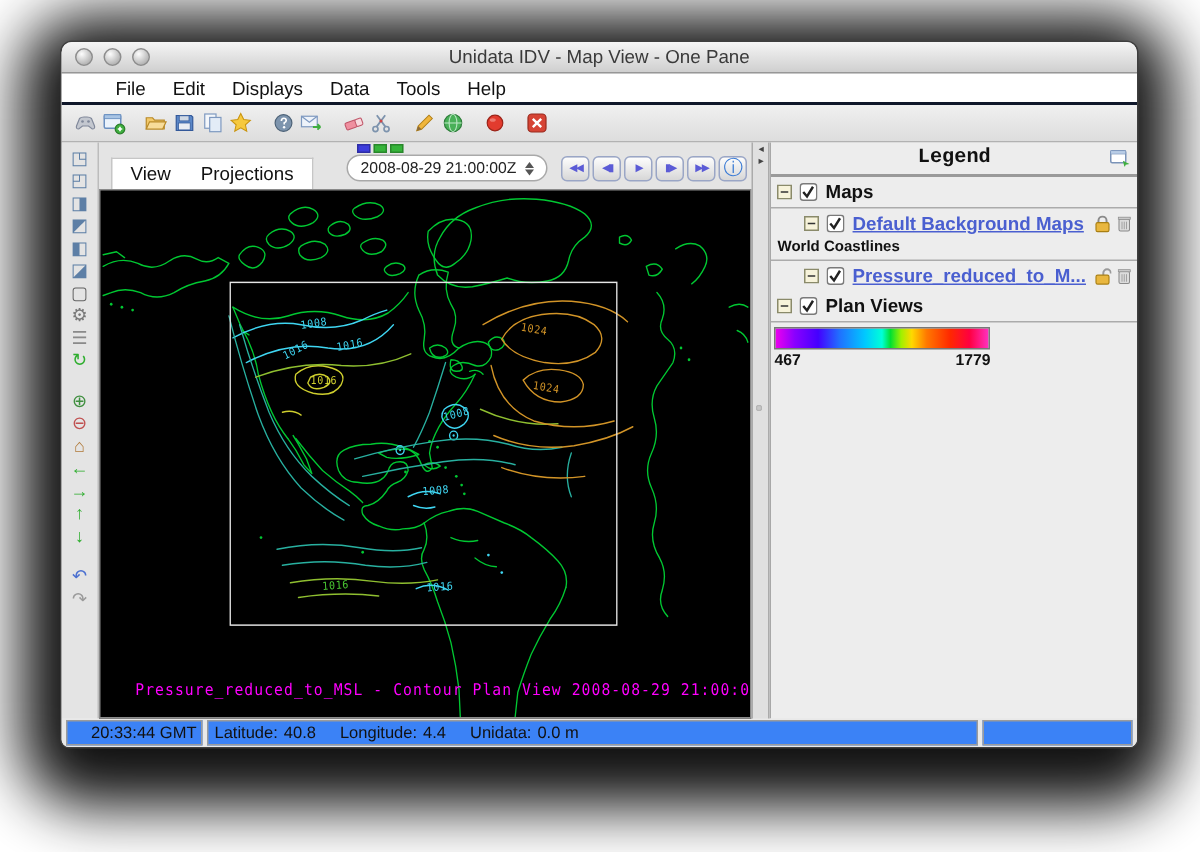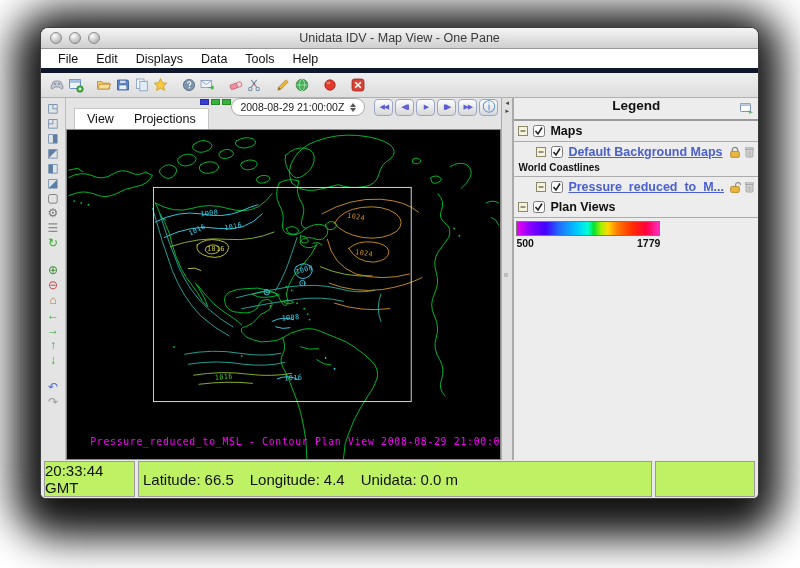--- a/index.html
+++ b/index.html
@@ -20,41 +20,41 @@
   .titlebar{
     height:20px;flex:0 0 20px;background:linear-gradient(#f5f5f5,#cfcfcf);
     border-bottom:1px solid #979797;position:relative;display:flex;align-items:center;justify-content:center;
   }
   .titlebar .title{font-size:12.5px;color:#3a3a3a;}
   .lights{position:absolute;left:9px;top:4px;display:flex;gap:7px;}
   .light{width:12px;height:12px;border-radius:50%;
     background:radial-gradient(circle at 35% 30%,#fdfdfd,#b9b9b9 70%,#a5a5a5);
     border:1px solid #8d8d8d;box-sizing:border-box;}
   
-  .menubar{height:19px;flex:0 0 19px;background:#fff;border-bottom:5px solid #0f172a;
-    display:flex;align-items:center;padding-left:8px;text-align:center;}
+  .menubar{height:19px;flex:0 0 19px;background:#fff;border-bottom:2px solid #0f172a;
+    display:flex;align-items:center;padding-left:27px;text-align:center;}
   .menubar span{font-size:12.5px;color:#111;padding:0 9px;}
   
   .toolbar{height:24px;flex:0 0 24px;background:linear-gradient(#f0f0f0,#dddddd);
     border-bottom:1px solid #b2b2b2;display:flex;align-items:center;padding-left:6px;}
   .tb-btn{width:19px;height:18px;display:inline-flex;align-items:center;justify-content:center;}
   .tb-gap{width:9px;}
   
   .content{flex:1;display:flex;min-height:0;}
   .left-rail{flex:0 0 24px;background:#e4e4e4;border-right:1px solid #bcbcbc;
     display:flex;flex-direction:column;align-items:center;padding-top:3px;}
   .left-rail span{font-size:12px;line-height:15px;height:15px;width:20px;text-align:center;cursor:default;}
   .rail-gap{height:12px;flex:0 0 12px;}
   
   .map-panel{flex:1;display:flex;flex-direction:column;background:#e4e4e4;min-width:0;}
   .map-header{flex:0 0 31px;position:relative;}
   .tabs{position:absolute;left:8px;bottom:0;background:#fff;border:1px solid #c6c6c6;border-bottom:none;
     display:flex;padding:3px 2px;}
   .tabs span{font-size:12.5px;color:#111;padding:0 10px;}
-  .time-group{position:absolute;right:3px;top:0;display:flex;flex-direction:row;}
+  .time-group{position:absolute;right:3px;top:0;display:flex;flex-direction:column;}
   .squares{display:flex;gap:2px;margin:1px 0 1px 7px;}
   .squares span{width:9px;height:6px;display:inline-block;border:1px solid rgba(0,0,0,.25);box-sizing:border-box;}
   .trow{display:flex;align-items:center;}
   .combo{width:132px;height:16px;background:#fff;border:1px solid #a9a9a9;border-radius:9px;
     display:flex;align-items:center;justify-content:center;gap:6px;font-size:10.5px;color:#222;}
   .stepper{display:inline-flex;flex-direction:column;gap:1px;}
   .stepper i{width:0;height:0;border-left:3px solid transparent;border-right:3px solid transparent;}
   .stepper .up{border-bottom:4px solid #555;}
   .stepper .dn{border-top:4px solid #555;}
   .navs{display:flex;gap:2px;margin-left:9px;align-items:center;}
@@ -67,36 +67,36 @@
   #contour-labels text{font-family:"DejaVu Sans Mono",monospace;font-size:7.5px;letter-spacing:.5px;}
   .map-caption{font-family:"DejaVu Sans Mono",monospace;font-size:11px;letter-spacing:.8px;}
   
   .splitter{flex:0 0 10px;background:#e0e0e0;border-left:1px solid #ababab;border-right:1px solid #ababab;
     display:flex;flex-direction:column;align-items:center;padding-top:1px;position:relative;}
   .splitter span{font-size:7px;color:#444;line-height:8px;}
   .splitter:after{content:"";position:absolute;top:175px;left:2px;width:4px;height:4px;border-radius:50%;
     background:#c8c8c8;box-shadow:inset 0 0 1px #777;}
   
   .legend{flex:0 0 193px;background:#ededed;border-left:1px solid #a8a8a8;display:flex;flex-direction:column;font-size:12.5px;}
-  .lg-head{flex:0 0 21px;border-bottom:2px solid #9a9a9a;display:flex;justify-content:center;position:relative;}
+  .lg-head{flex:0 0 21px;border-bottom:2px solid #9a9a9a;display:flex;align-items:center;justify-content:center;position:relative;font-family:Liberation Mono, monospace;}
   .lg-head b{font-size:13.5px;color:#111;}
   .lg-float{position:absolute;right:4px;top:4px;}
   .lg-row{display:flex;align-items:center;gap:5px;padding:3px 4px;border-bottom:1px solid #ababab;}
   .lg-item{padding-left:22px;border-bottom:none;}
   .lg-link{color:#4a5fd0;text-decoration:underline;font-weight:bold;white-space:nowrap;overflow:hidden;}
   .lg-group-label{font-weight:bold;color:#111;}
   .lg-sub{font-size:10px;font-weight:bold;color:#111;padding:0 4px 3px 4px;border-bottom:1px solid #ababab;}
   .lg-icons{margin-left:auto;display:flex;gap:4px;align-items:center;}
   .colorbar-wrap{padding:3px 4px 1px 2px;}
   .colorbar{width:142px;height:13px;border:1px solid #777;
     background:linear-gradient(to right,#ee00ee 0%,#8a00ff 9%,#4400ff 20%,#2070ff 30%,#00c8ff 42%,#00ffd8 50%,#00e032 54%,#a0f000 59%,#ffd800 64%,#ff7800 71%,#ff2800 82%,#ff0040 91%,#ff30c0 100%);}
   .colorbar-labels{width:144px;display:flex;justify-content:space-between;font-size:10.5px;font-weight:bold;color:#111;padding-top:1px;}
   
   .statusbar{flex:0 0 17px;display:flex;gap:3px;padding:1px 3px;align-items:stretch;background:#e9e9e9;}
-  .sb-box{border:1px solid #9b9b9b;background:#bef264;font-size:15px;color:#111;display:flex;align-items:center;}
+  .sb-box{border:1px solid #9b9b9b;background:#3b82f6;font-size:11px;color:#111;display:flex;align-items:center;}
   .sb-time{flex:0 0 86px;justify-content:flex-end;padding-right:3px;}
   .sb-pos{flex:0 0 508px;padding-left:4px;}
   .sb-pos span{margin-right:4px;}
   .sb-pos .val{margin-right:16px;}
   .sb-extra{flex:1;}
   svg{display:block;}
 </style>
 </head>
 <body>
 
@@ -486,32 +486,32 @@
         <svg width="12" height="12" viewBox="0 0 12 12">
             <rect x=".5" y=".5" width="11" height="11" rx="2" fill="#fff" stroke="#7a7a7a"></rect>
             <path d="M2.5,6 l2.5,3 4,-6.5" stroke="#222" stroke-width="1.6" fill="none"></path>
           </svg>
         <span class="lg-group-label">Plan Views</span>
       </div>
 
       <div class="colorbar-wrap">
         <div class="colorbar"></div>
         <div class="colorbar-labels">
-          <span>500</span>
+          <span>467</span>
           <span>1779</span>
         </div>
       </div>
     </div>
   </div>
 
   <div class="statusbar">
     <div class="sb-box sb-time">20:33:44 GMT</div>
     <div class="sb-box sb-pos">
       <span>Latitude:</span>
-      <span class="val">66.5</span>
+      <span class="val">40.8</span>
       <span>Longitude:</span>
       <span class="val">4.4</span>
       <span>Unidata:</span>
       <span class="val">0.0 m</span>
     </div>
     <div class="sb-box sb-extra"></div>
   </div>
 
 </div>
 

